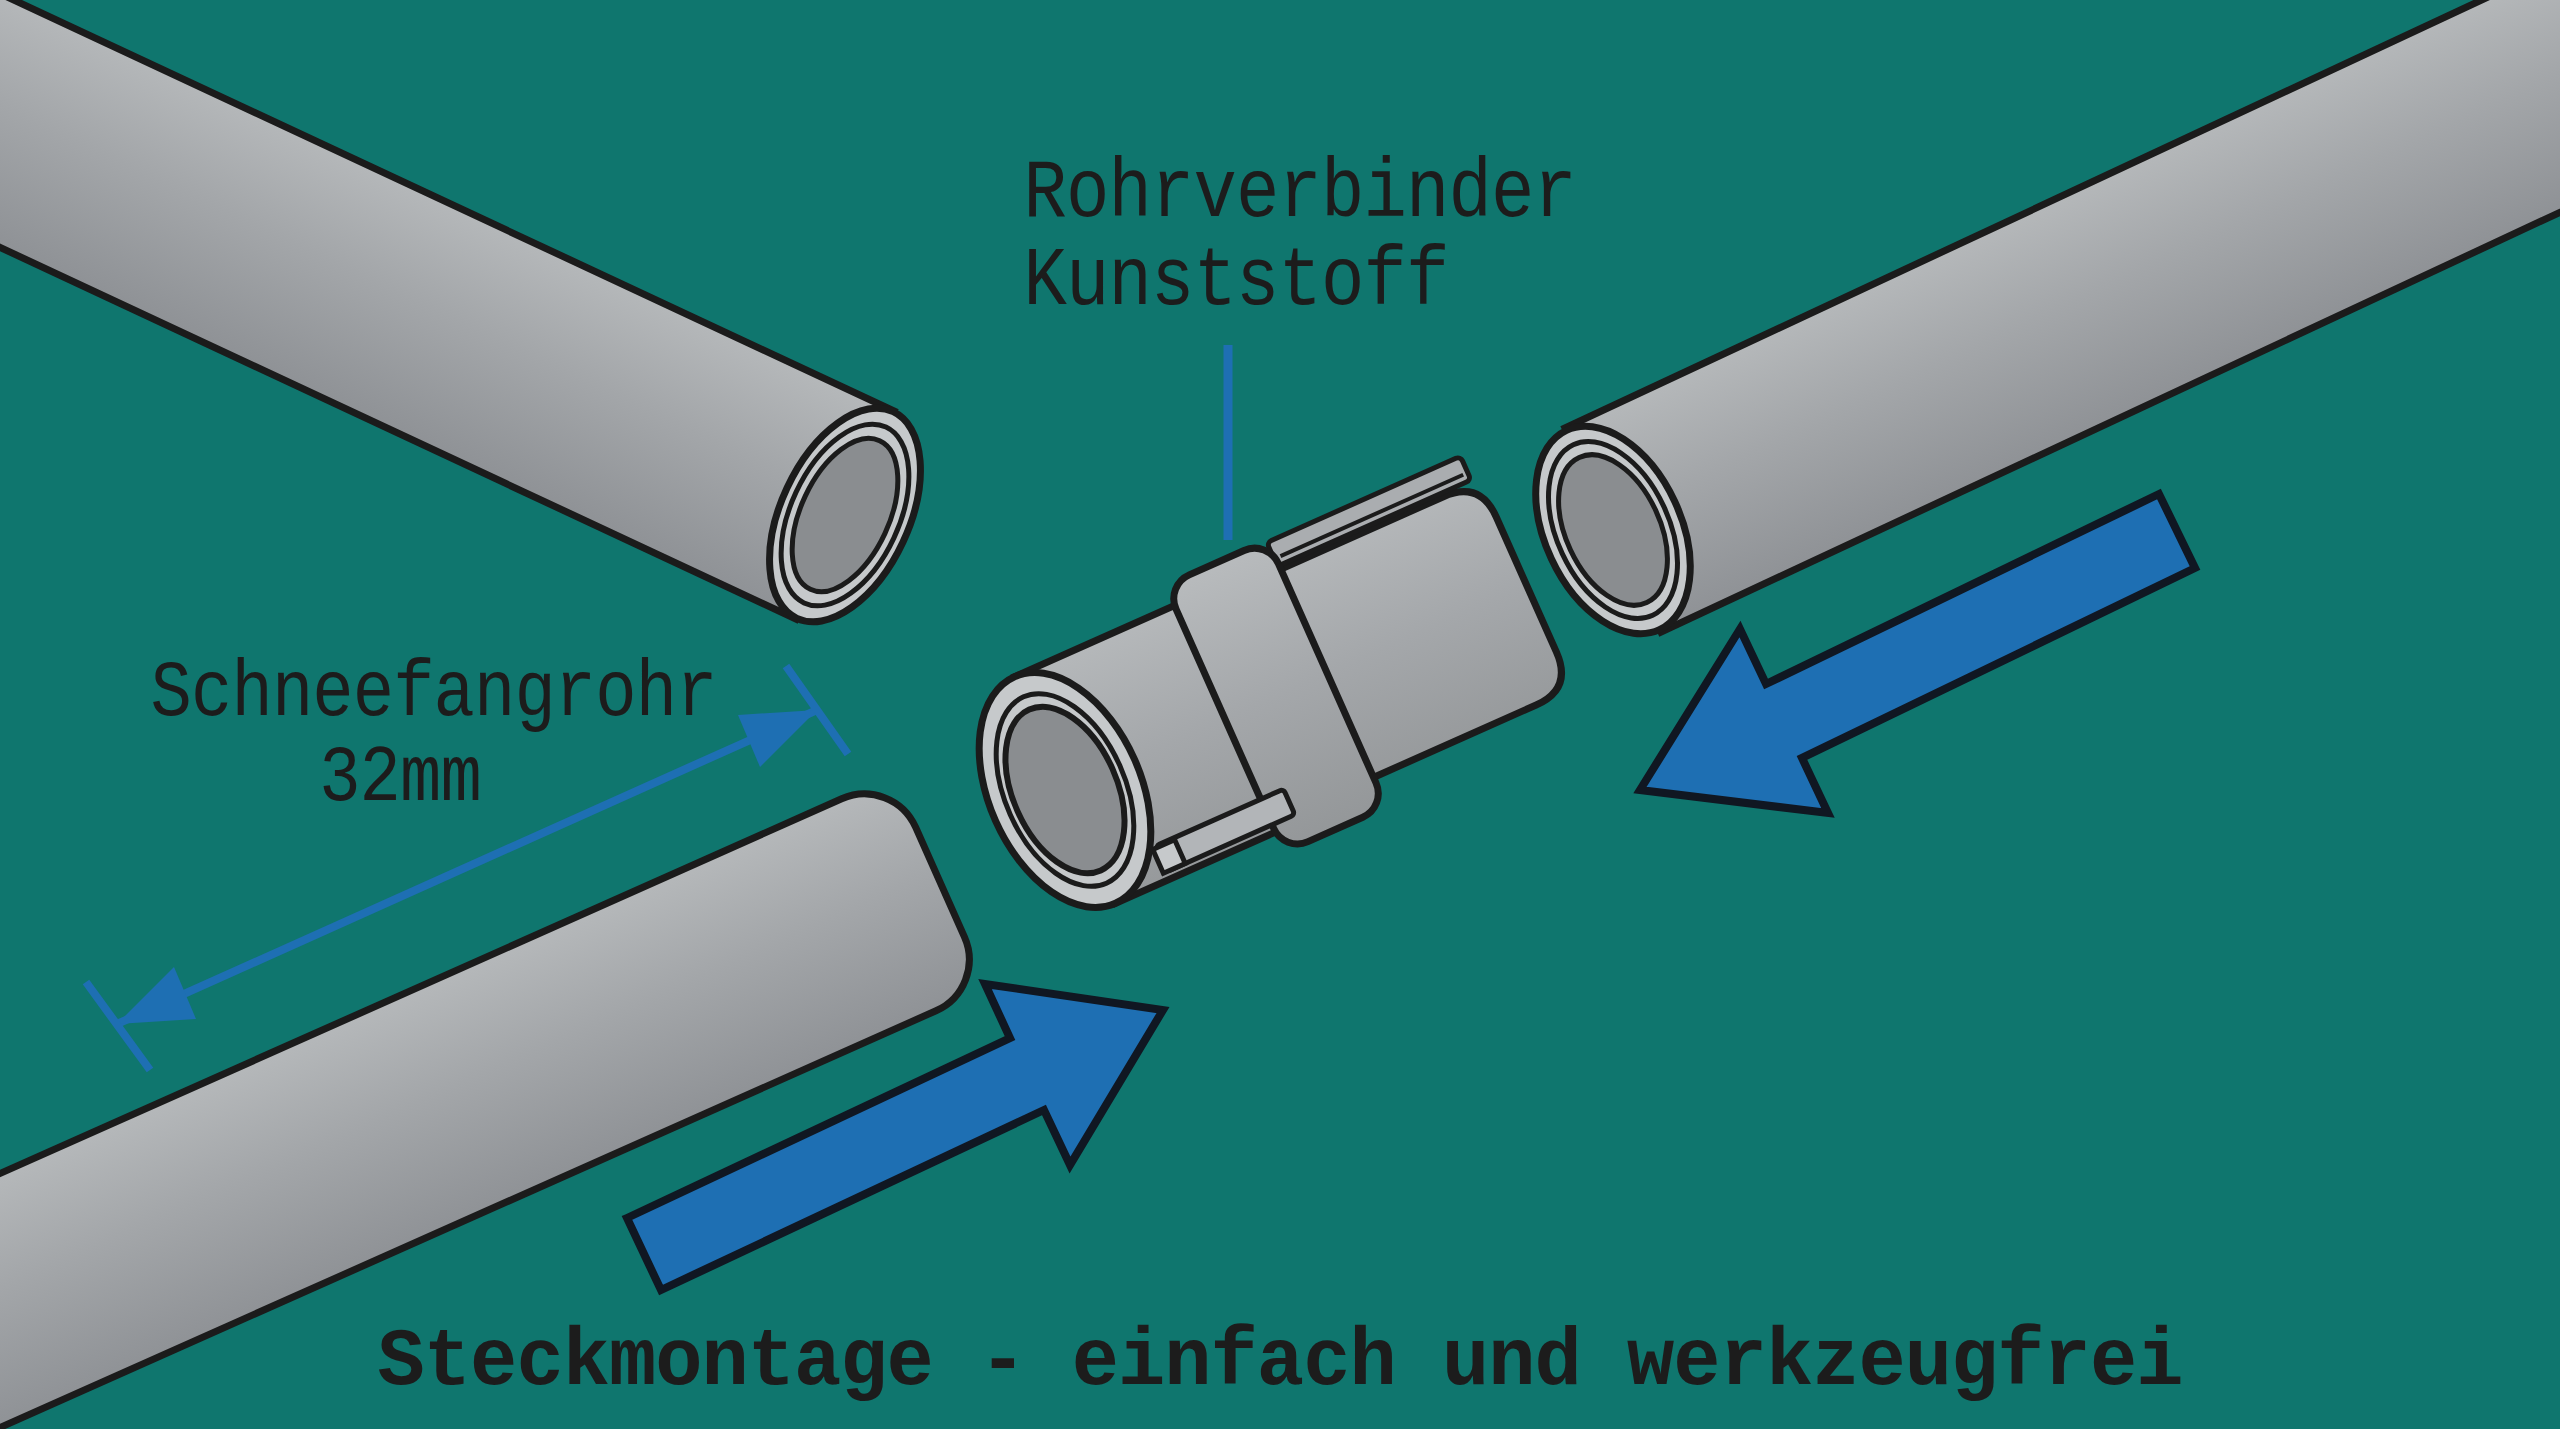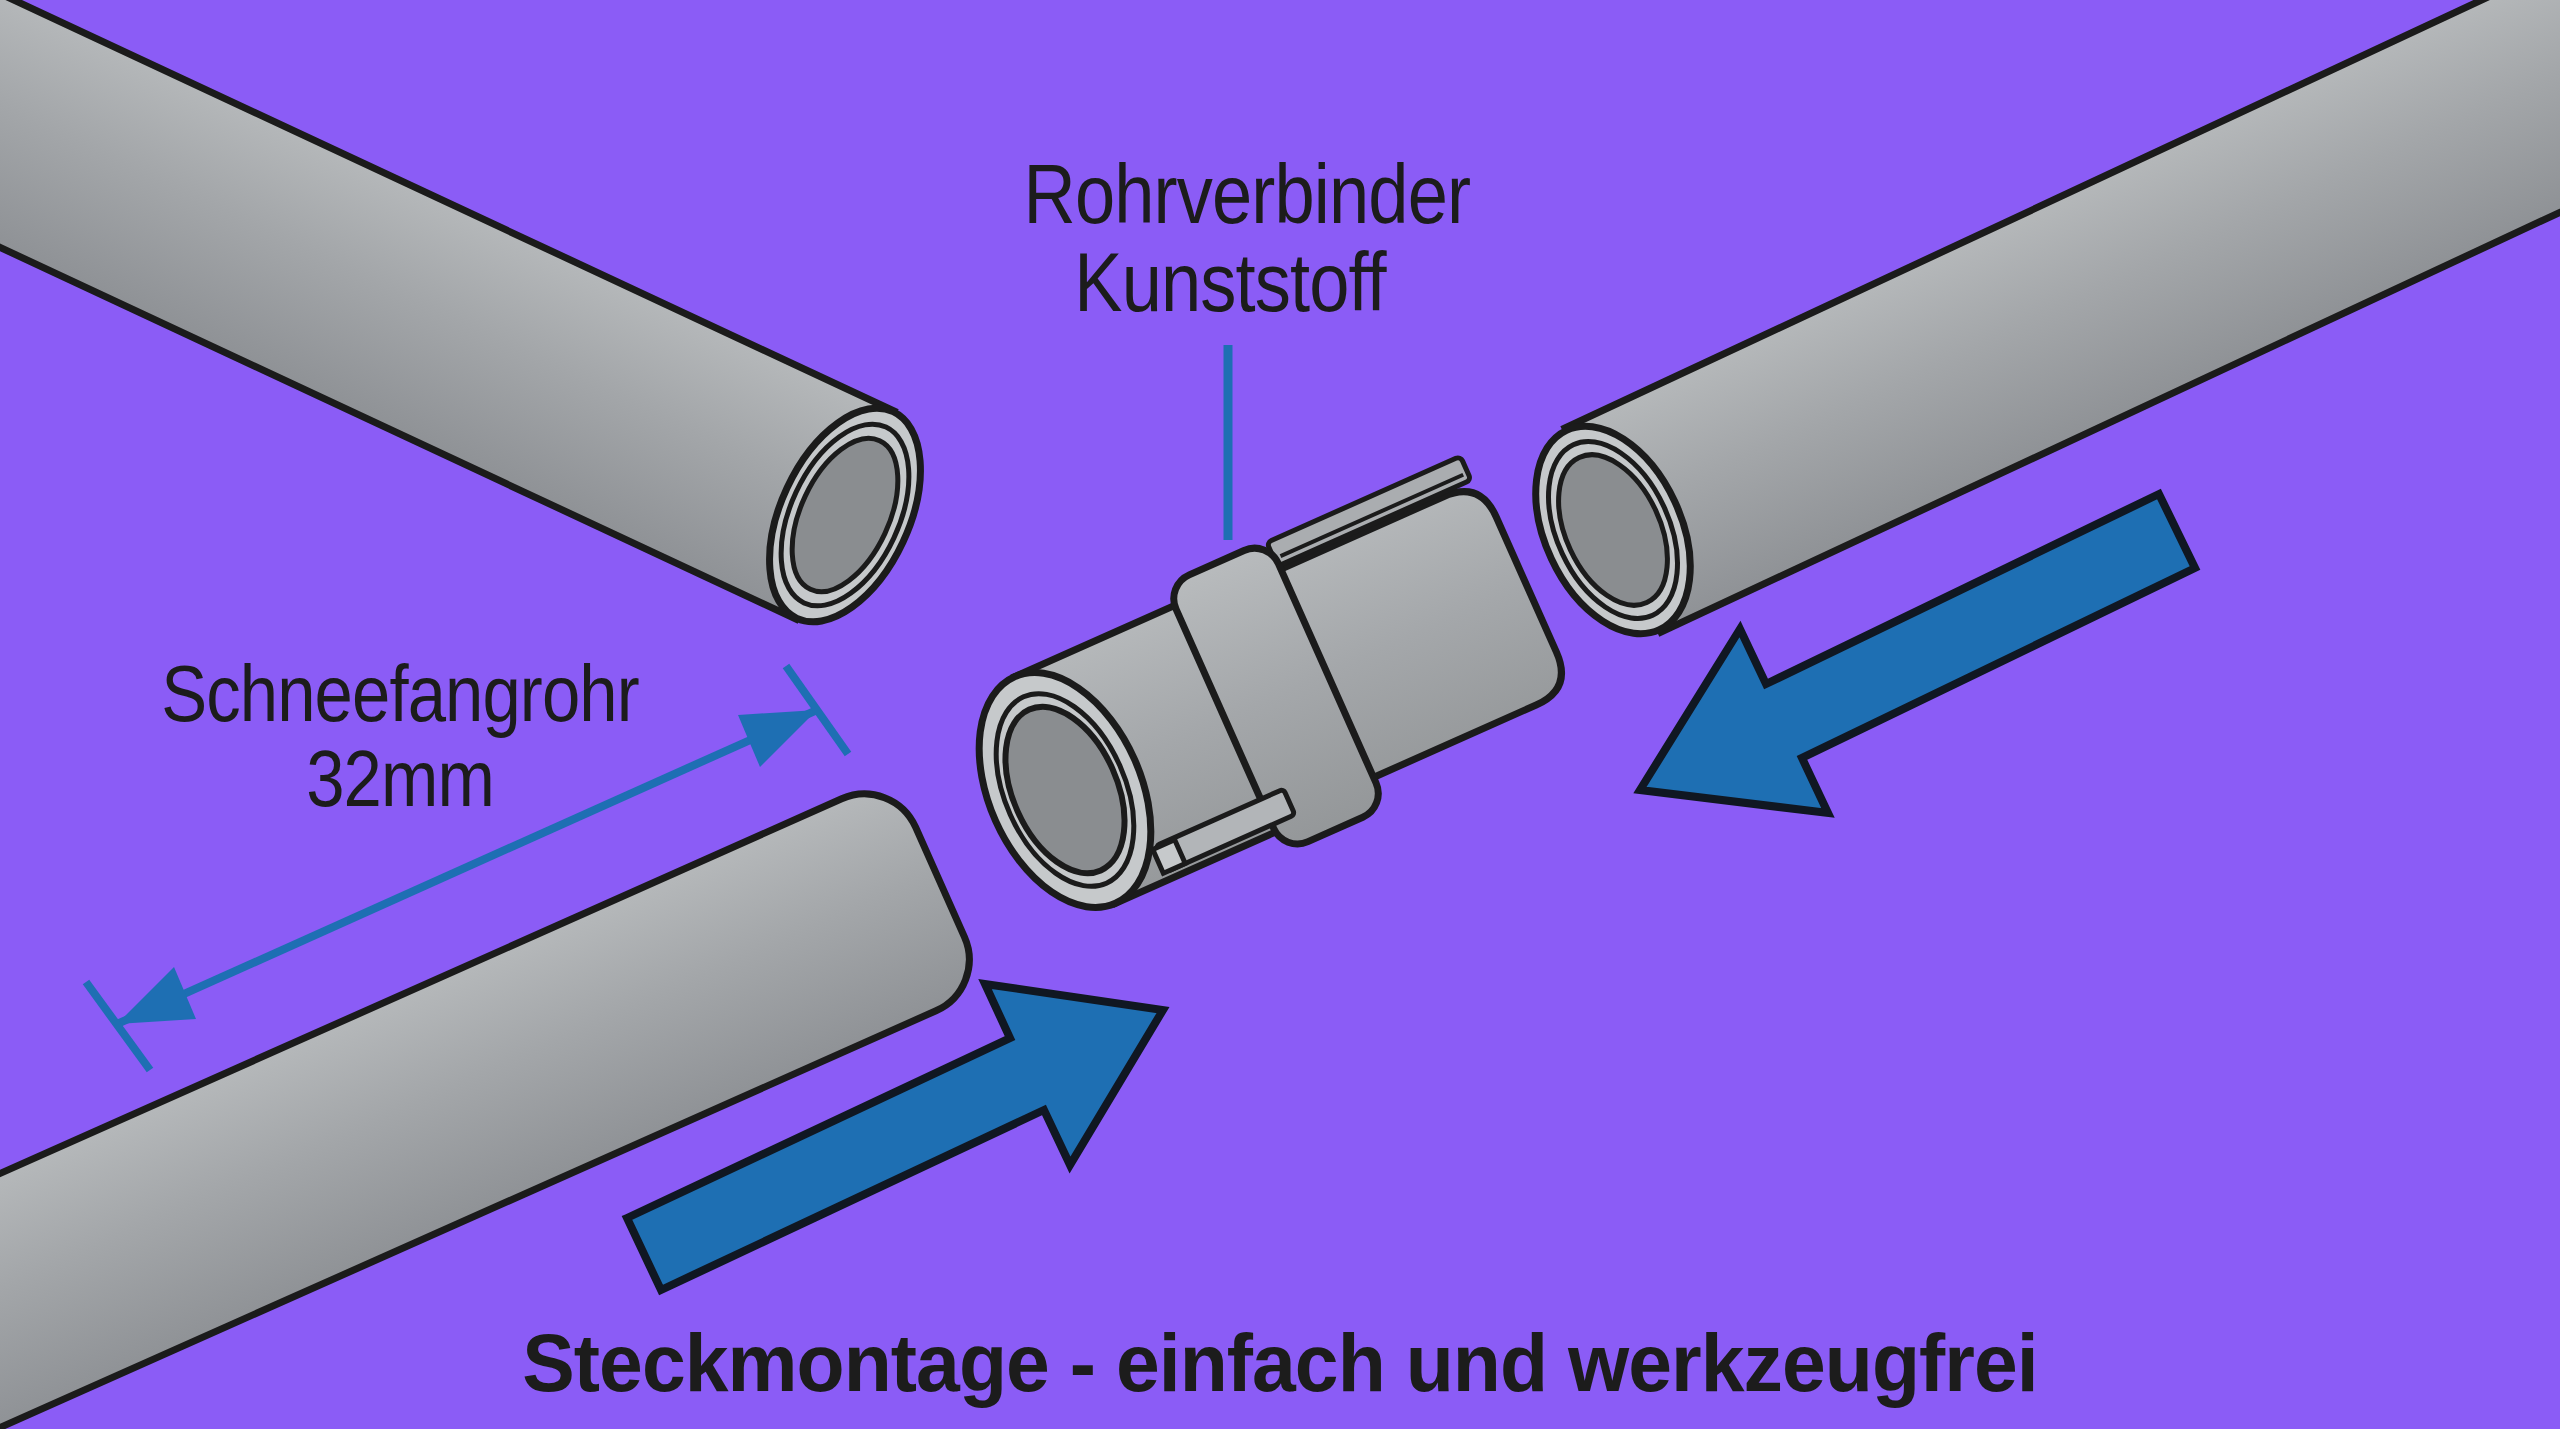--- a/index.html
+++ b/index.html
@@ -5,22 +5,23 @@
   html, body {
     margin: 0;
     padding: 0;
     background: #ffffff;
     font-family: "Liberation Sans", sans-serif;
   }
   #stage {
     position: relative;
     width: 2560px;
     height: 1429px;
-    background: #8b5cf6;
+    background: #0f766e;
     overflow: hidden;
+    font-family: Liberation Mono, monospace;
   }
   #scene-svg {
     position: absolute;
     left: 0;
     top: 0;
     width: 2560px;
     height: 1429px;
     display: block;
   }
   .label {

